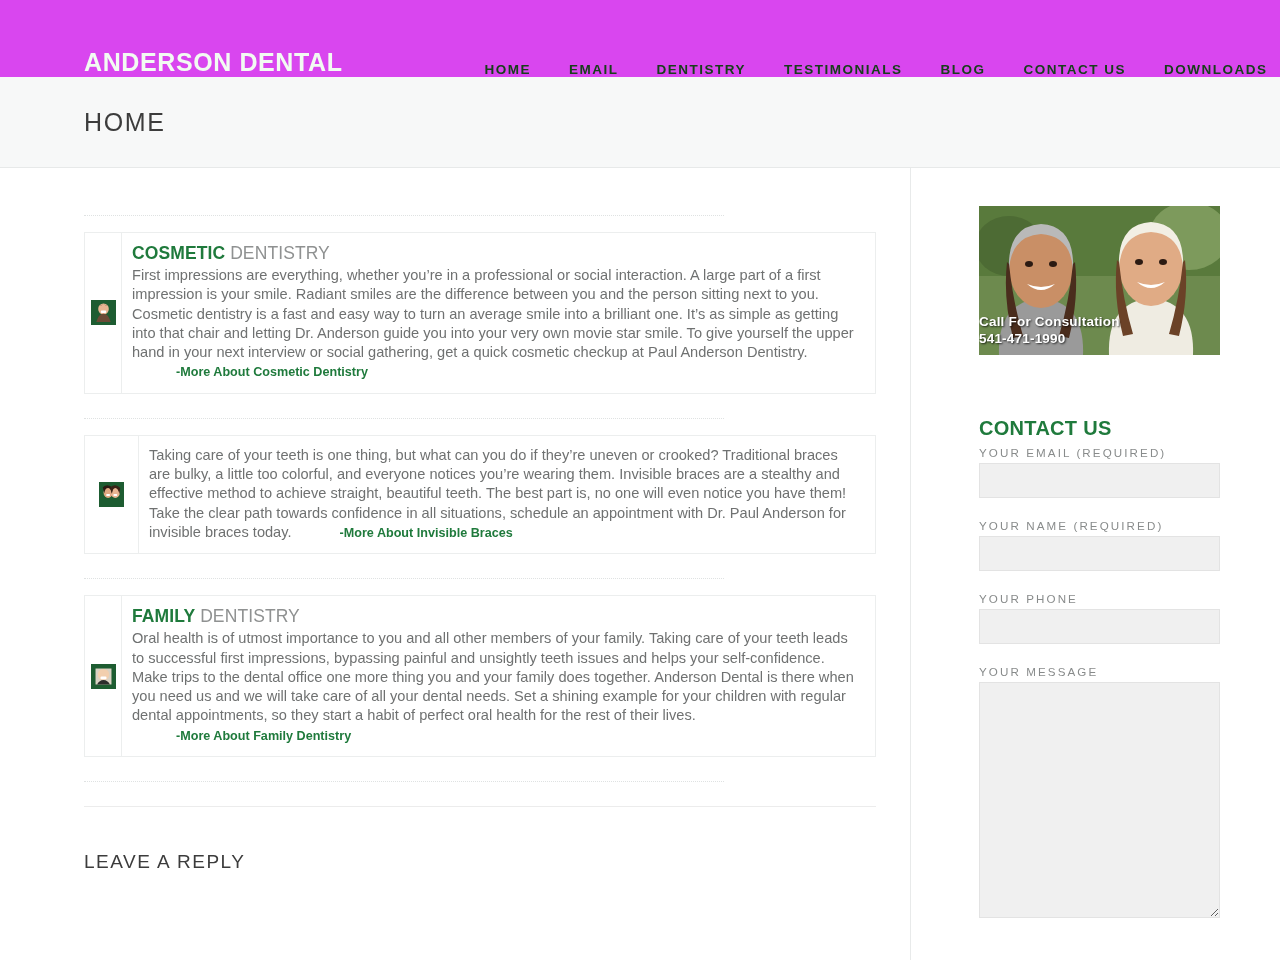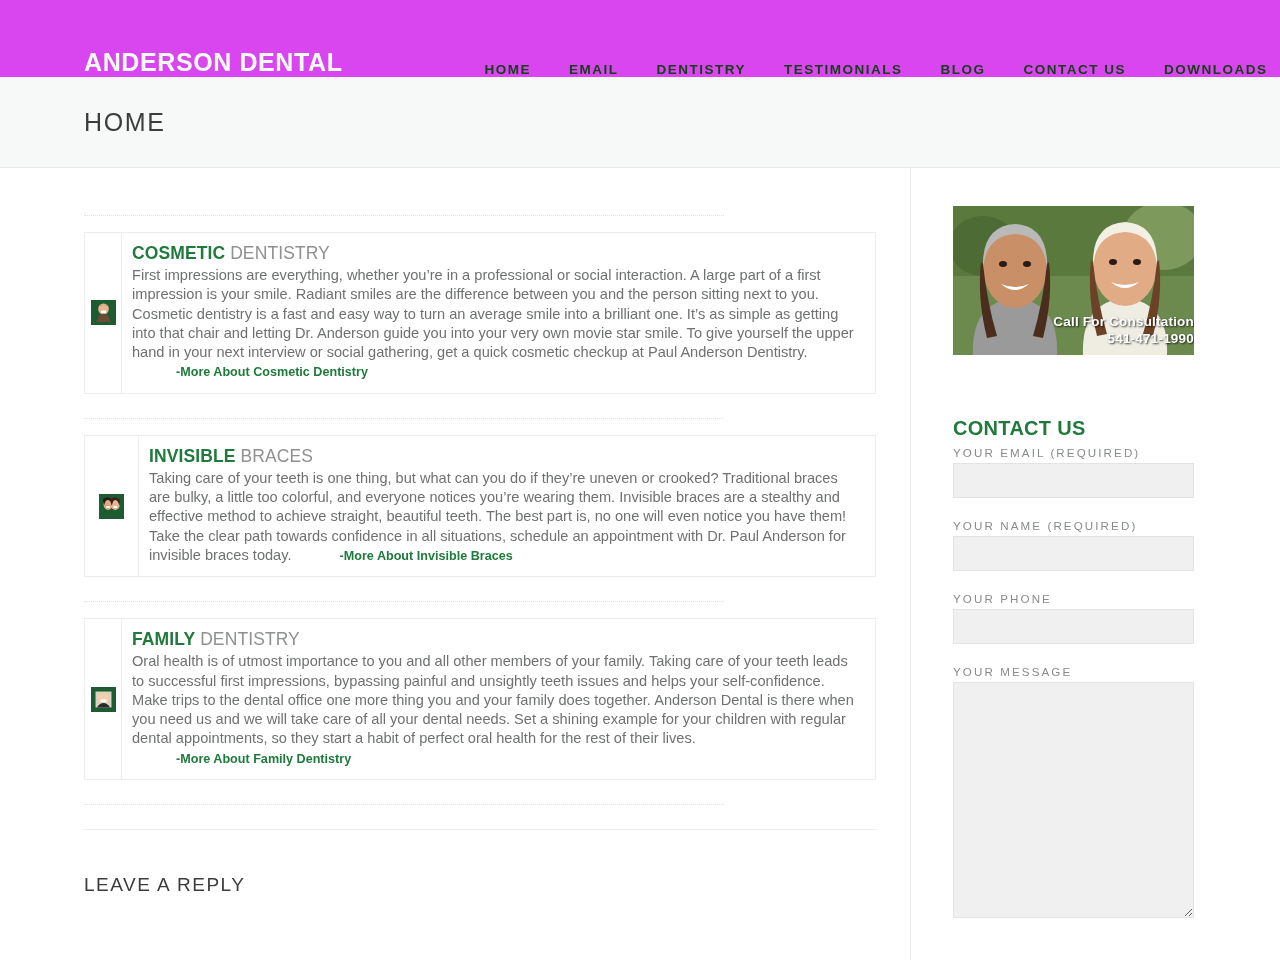--- a/index.html
+++ b/index.html
@@ -51,21 +51,21 @@
   }
   .page-title{
     margin-left:84px;
     font-size:25px;
     font-weight:400;
     letter-spacing:1.6px;
     color:#3c3c3c;
   }
 
   
-  .page-body{ display:flex; height:792px; }
+  .page-body{ display:flex; height:792px;gap:26px; }
   .content-col{
     width:911px; flex:0 0 911px;
     border-right:1px solid #e8eaea;
     padding:0;
     position:relative;
   }
   .sidebar-col{
     flex:1 1 auto;
     padding:38px 0 0 42px;
   }
@@ -155,21 +155,21 @@
   .promo-img{
     width:241px; height:149px;
     position:relative;
     overflow:hidden;
     background:#6f7f56;
   }
   .promo-img svg{ position:absolute; inset:0; width:100%; height:100%; }
   .promo-caption{
     position:absolute;
     left:0; right:0; bottom:8px;
-    text-align:right;
+    text-align:left;
     color:#ffffff;
     font-weight:700;
     font-size:13.5px;
     line-height:17px;
     text-shadow:1px 1px 2px rgba(0,0,0,.75);
     letter-spacing:.2px;
   }
 
   .widget-title{
     margin:62px 0 6px 0;
@@ -268,23 +268,20 @@
             <ellipse cx="8" cy="10" rx="6" ry="7" fill="#e0a882"></ellipse>
             <ellipse cx="17.5" cy="10" rx="6" ry="7" fill="#e8b592"></ellipse>
             <path d="M1 3 Q8 -3 14 4 L13 11 Q11 4 8 4 Q4 4 3 11 Z" fill="#2b1a12"></path>
             <path d="M11 3 Q18 -3 24 4 L23 12 Q21 4 17.5 4 Q14 4 13 12 Z" fill="#3a2317"></path>
             <rect x="5.5" y="12" width="5" height="2.4" rx="1" fill="#fff"></rect>
             <rect x="15" y="12" width="5" height="2.4" rx="1" fill="#fff"></rect>
           </svg>
         </div>
       </div>
       <div class="text-cell">
-        <h2 class="service-title">
-          <span class="kw">INVISIBLE</span><span> BRACES</span>
-        </h2>
         <p class="service-body"><span>Taking care of your teeth is one thing, but what can you do if they’re uneven or crooked?  Traditional braces are bulky, a little too colorful, and everyone notices you’re wearing them.  Invisible braces are a stealthy and effective method to achieve straight, beautiful teeth.  The best part is, no one will even notice you have them!  Take the clear path towards confidence in all situations, schedule an appointment with Dr. Paul Anderson for invisible braces today.  </span><a class="more-link">-More About Invisible Braces</a></p>
       </div>
     </section>
 
     <div class="dotted-sep sep-mid"></div>
 
     <section class="service-block">
       <div class="thumb-cell">
         <div class="thumb">
           <svg viewBox="0 0 25 25" preserveAspectRatio="none" aria-hidden="true">

